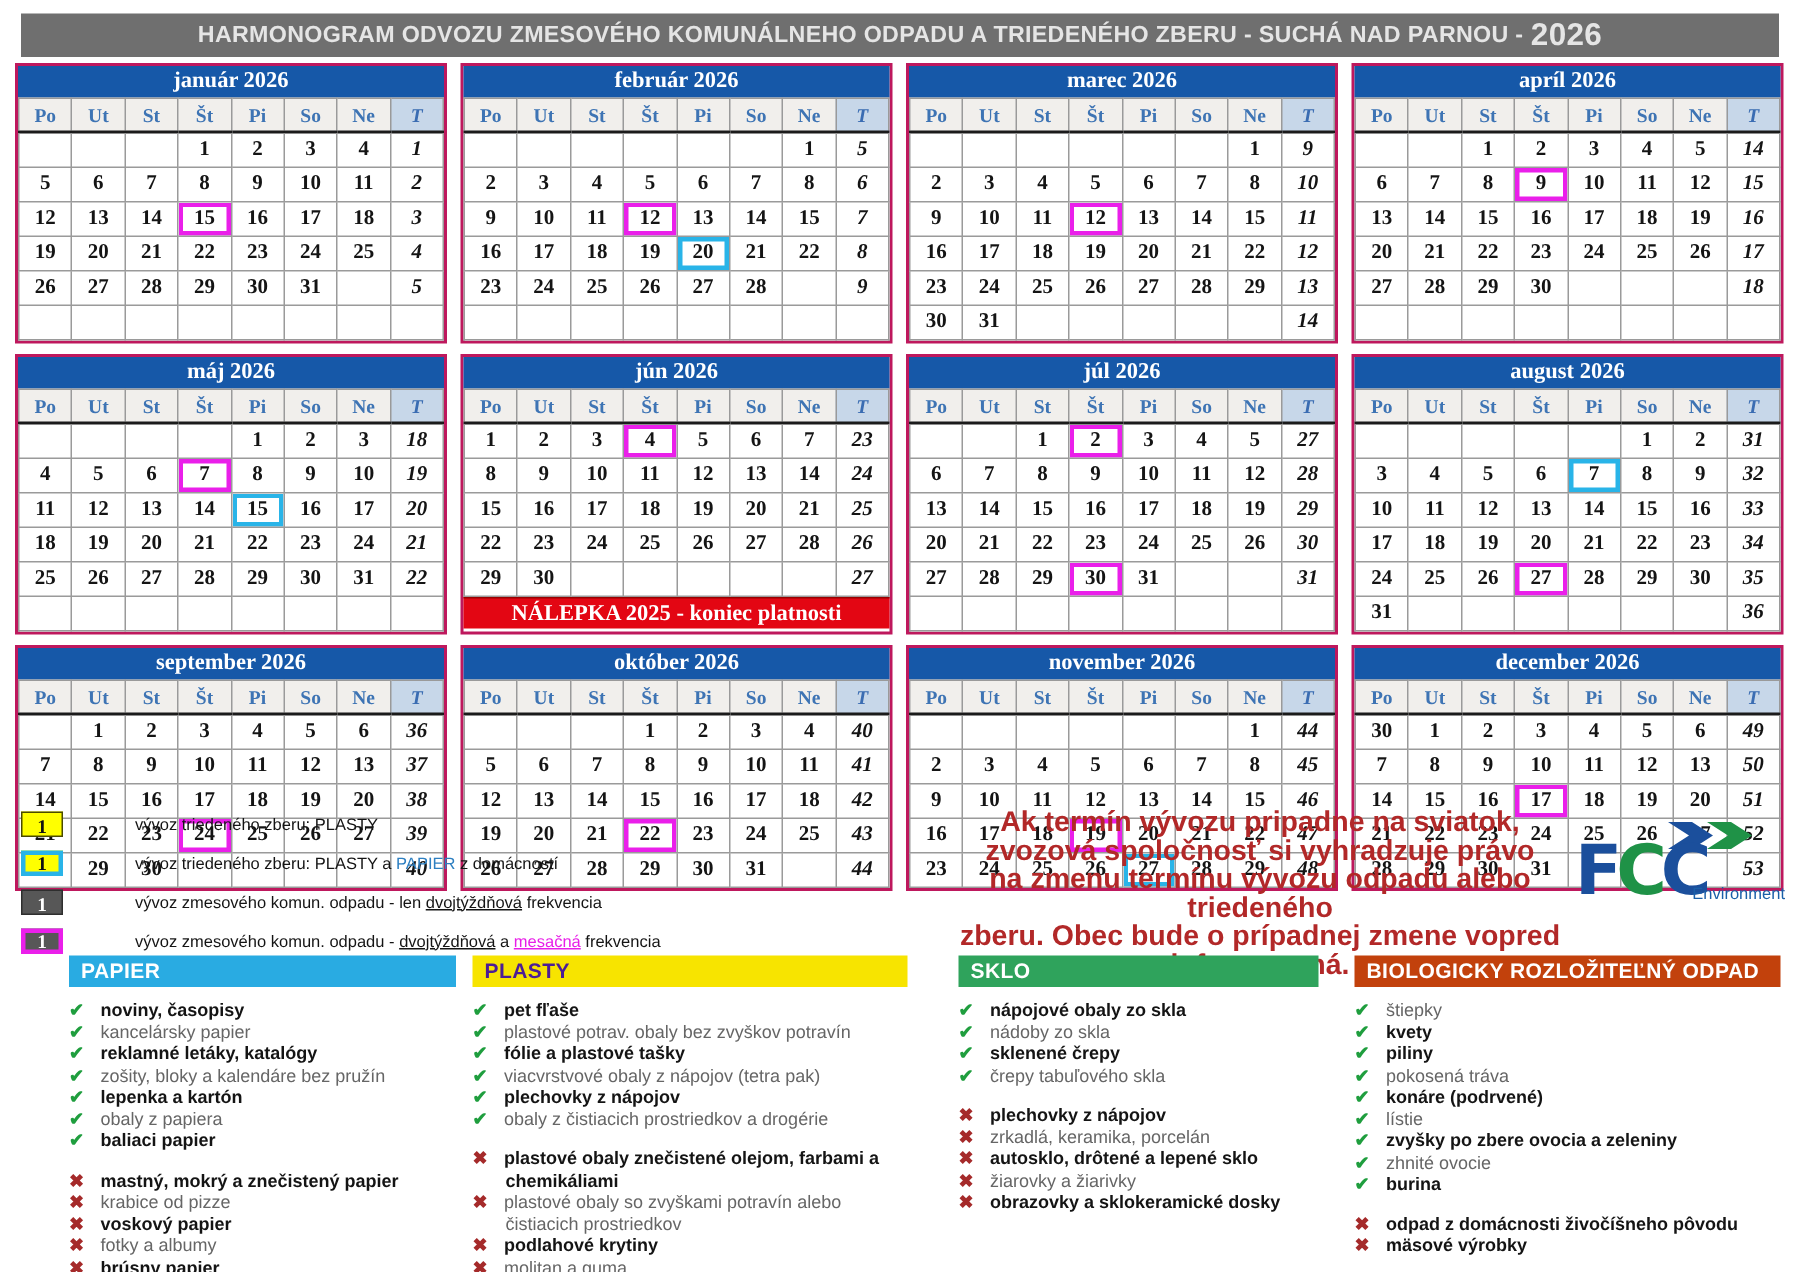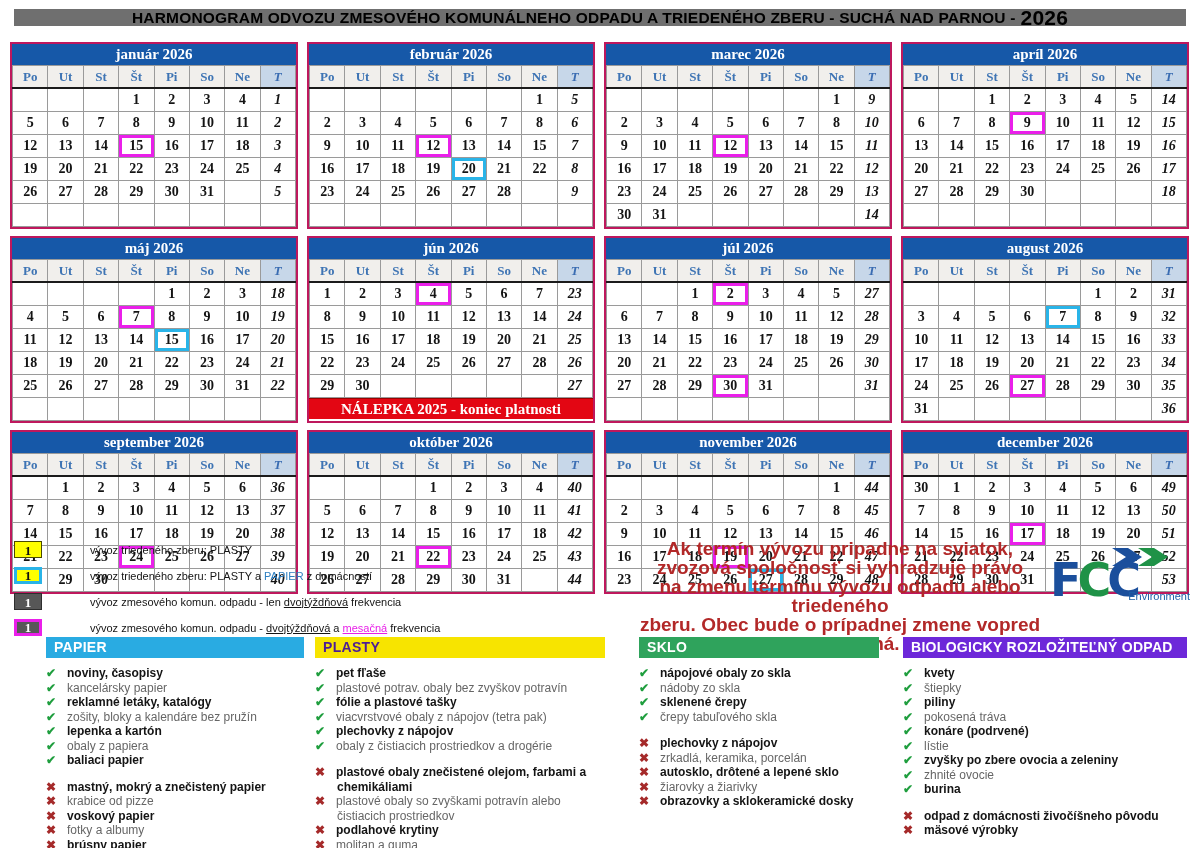--- a/index.html
+++ b/index.html
@@ -1,20 +1,20 @@
 <!DOCTYPE html>
 <html><head>
 <meta charset="utf-8">
 <style>
   html,body{margin:0;padding:0;background:#ffffff;}
   body{width:1200px;height:848px;position:relative;font-family:"Liberation Sans",sans-serif;overflow:hidden;}
 
   
-  .title-bar{position:absolute;left:14px;top:9px;width:1172px;height:17px;background:#6f6f6f;
-    color:#000000;display:flex;align-items:center;justify-content:center;font-weight:bold;
+  .title-bar{position:absolute;left:14px;top:9px;width:1172px;height:29px;background:#6f6f6f;
+    color:#e5e5e5;display:flex;align-items:center;justify-content:center;font-weight:bold;
     font-size:15.5px;letter-spacing:.2px;white-space:nowrap;}
   .title-bar .year{font-size:21px;margin-left:5px;}
 
   
   #calendar-grid{position:absolute;left:10px;top:42px;width:1179px;display:grid;
     grid-template-columns:repeat(4,1fr);column-gap:9px;row-gap:7px;}
   .month{border:2px solid #be185d;background:#fff;}
   .month-header{background:#1658a8;color:#fff;text-align:center;font-weight:bold;
     font-size:15px;font-family:"Liberation Serif",serif;height:21px;line-height:21px;}
   table.cal{width:100%;border-collapse:collapse;table-layout:fixed;}
@@ -63,21 +63,21 @@
   .cat{box-sizing:border-box;}
   .cat .chead{height:21px;line-height:21px;font-size:14px;font-weight:bold;padding-left:8px;
     letter-spacing:.3px;margin-bottom:8px;}
   .cat1{margin-left:46px;width:258px;}
   .cat2{margin-left:11px;width:290px;}
   .cat3{margin-left:34px;width:240px;}
   .cat4{margin-left:24px;width:284px;}
   .cat1 .chead{background:#29abe2;color:#fff;}
   .cat2 .chead{background:#f7e400;color:#4c1d95;}
   .cat3 .chead{background:#2fa35c;color:#fff;}
-  .cat4 .chead{background:#6d28d9;color:#fff;}
+  .cat4 .chead{background:#c2410c;color:#fff;}
   .citem{font-size:12px;line-height:14.5px;padding-left:22px;text-indent:-22px;color:#666;}
   .citem .cicon{display:inline-block;width:16px;text-indent:0;font-size:12px;font-weight:bold;margin-right:5px;}
   .citem .ok{color:#1f9e3e;}
   .citem .no{color:#a52a2a;}
   .citem.b{color:#141414;font-weight:bold;}
   .gap{height:12px;}
 </style>
 </head>
 <body>
 
@@ -1065,22 +1065,22 @@
       <div class="citem"><span class="cicon ok">✔</span><span>črepy tabuľového skla</span></div>
       <div class="gap"></div>
       <div class="citem b"><span class="cicon no">✖</span><span>plechovky z nápojov</span></div>
       <div class="citem"><span class="cicon no">✖</span><span>zrkadlá, keramika, porcelán</span></div>
       <div class="citem b"><span class="cicon no">✖</span><span>autosklo, drôtené a lepené sklo</span></div>
       <div class="citem"><span class="cicon no">✖</span><span>žiarovky a žiarivky</span></div>
       <div class="citem b"><span class="cicon no">✖</span><span>obrazovky a sklokeramické dosky</span></div>
     </div>
     <div class="cat cat4">
       <div class="chead">BIOLOGICKY ROZLOŽITEĽNÝ ODPAD</div>
+      <div class="citem"><span class="cicon ok">✔</span><span>štiepky</span></div>
       <div class="citem b"><span class="cicon ok">✔</span><span>kvety</span></div>
-      <div class="citem"><span class="cicon ok">✔</span><span>štiepky</span></div>
       <div class="citem b"><span class="cicon ok">✔</span><span>piliny</span></div>
       <div class="citem"><span class="cicon ok">✔</span><span>pokosená tráva</span></div>
       <div class="citem b"><span class="cicon ok">✔</span><span>konáre (podrvené)</span></div>
       <div class="citem"><span class="cicon ok">✔</span><span>lístie</span></div>
       <div class="citem b"><span class="cicon ok">✔</span><span>zvyšky po zbere ovocia a zeleniny</span></div>
       <div class="citem"><span class="cicon ok">✔</span><span>zhnité ovocie</span></div>
       <div class="citem b"><span class="cicon ok">✔</span><span>burina</span></div>
       <div class="gap"></div>
       <div class="citem b"><span class="cicon no">✖</span><span>odpad z domácnosti živočíšneho pôvodu</span></div>
       <div class="citem b"><span class="cicon no">✖</span><span>mäsové výrobky</span></div>

